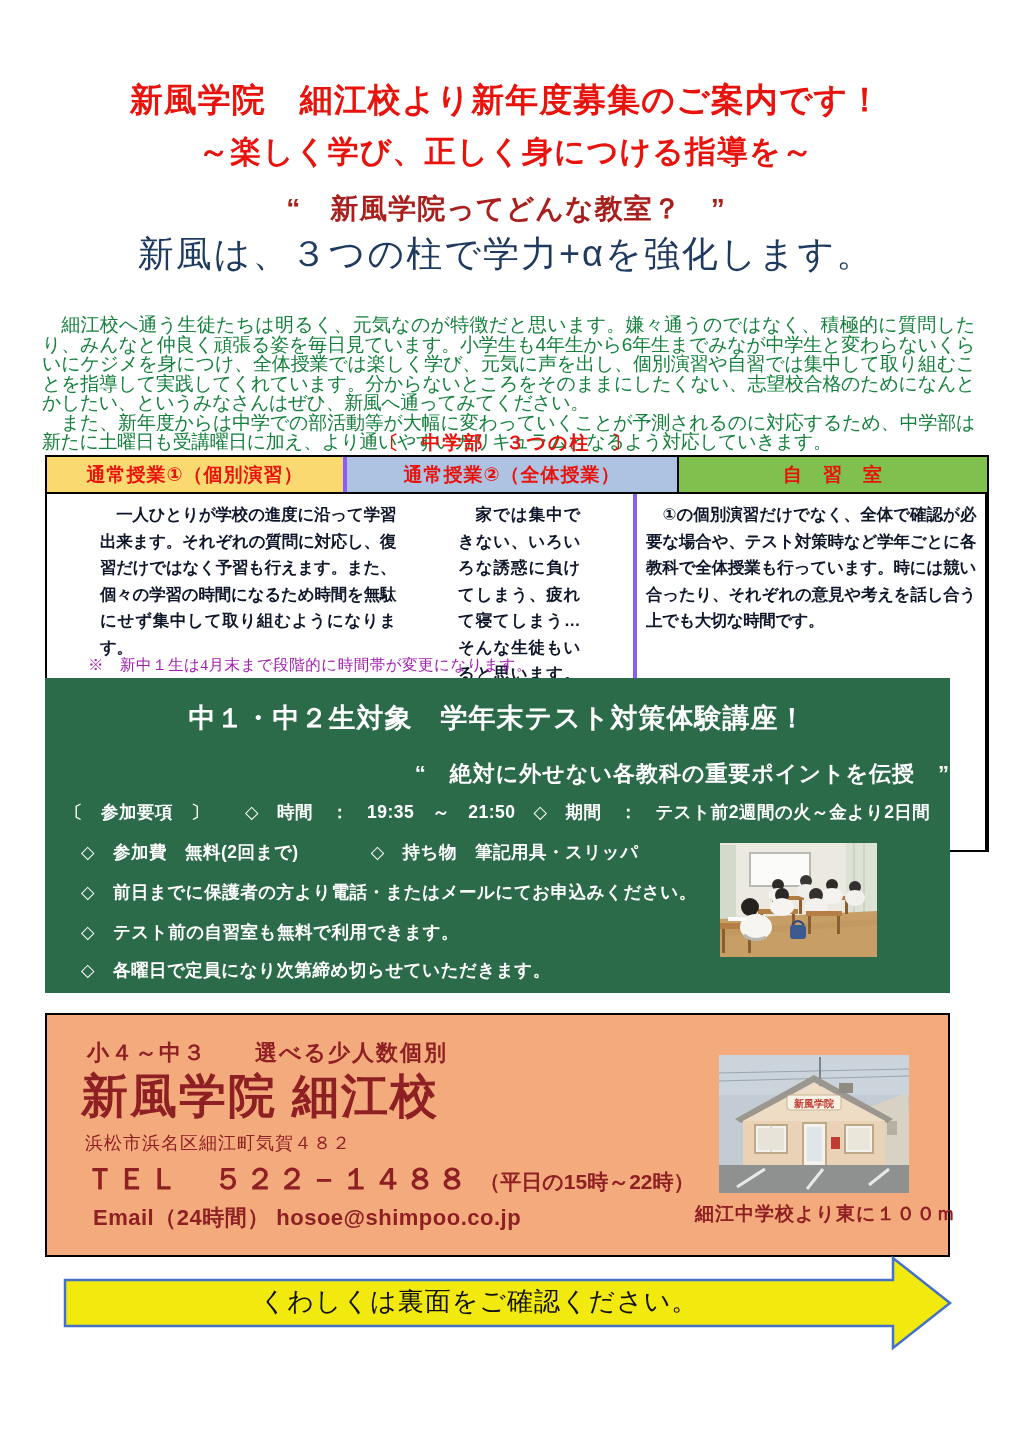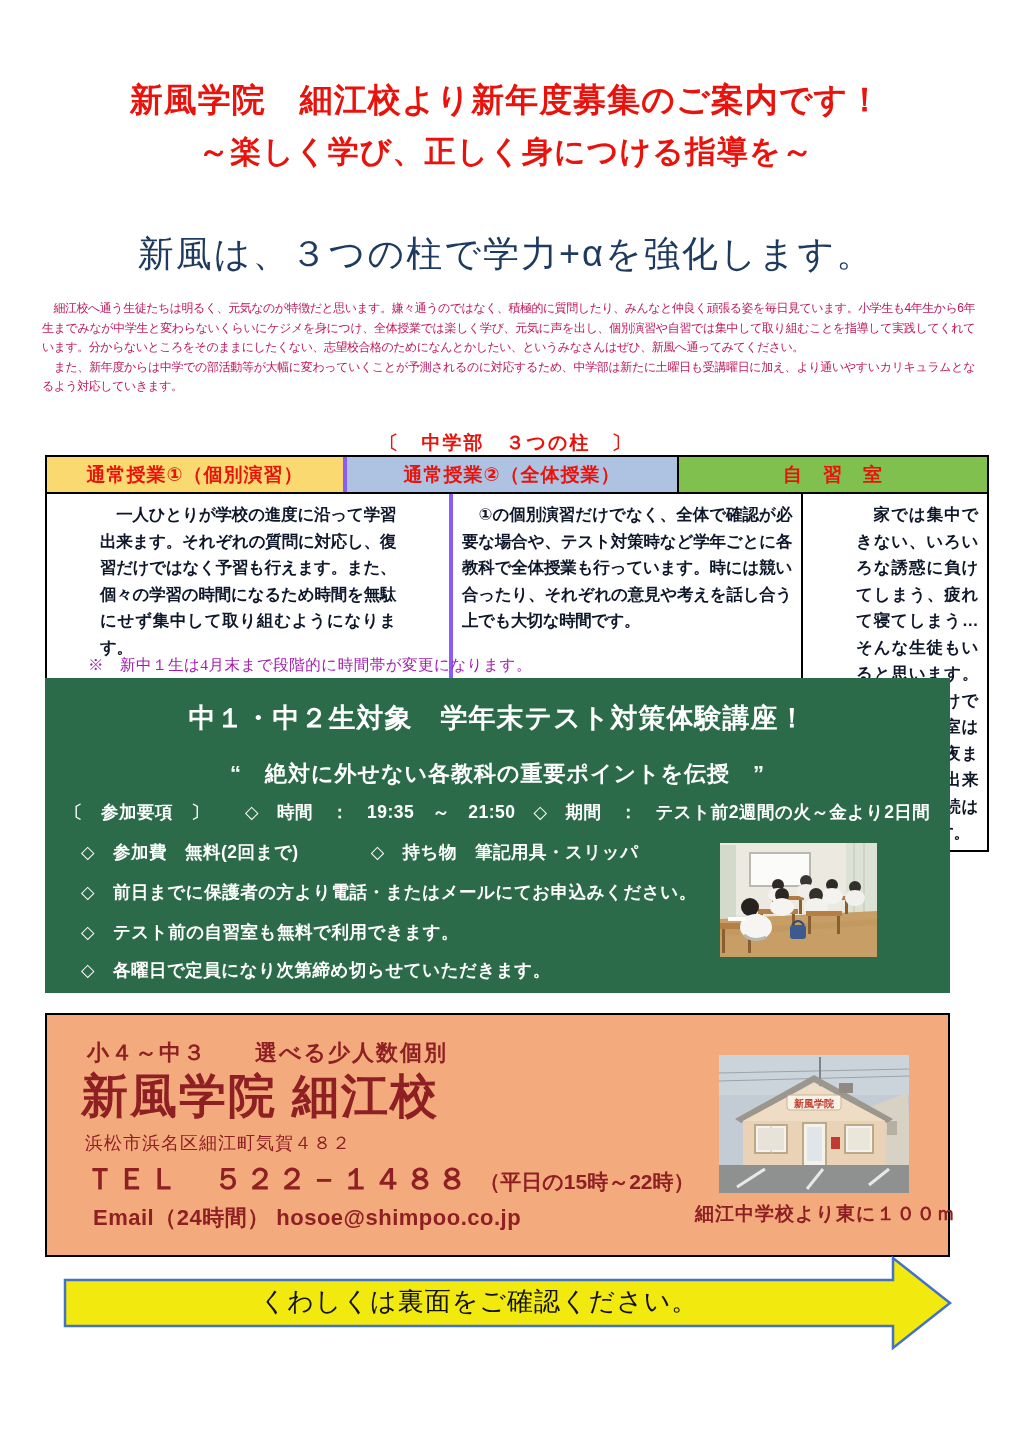--- a/index.html
+++ b/index.html
@@ -10,43 +10,43 @@
   
   .title1{position:absolute; top:78px; left:0; width:100%; text-align:center;
     font-size:33px; font-weight:bold; color:#e8130c; letter-spacing:1px; white-space:nowrap;}
   .title2{position:absolute; top:131px; left:0; width:100%; text-align:center;
     font-size:31px; font-weight:bold; color:#e8130c; letter-spacing:1px; white-space:nowrap;}
   .quote{position:absolute; top:190px; left:0; width:100%; text-align:center;
     font-size:28px; font-weight:bold; color:#a8201d; letter-spacing:1px; white-space:nowrap;}
   .title3{position:absolute; top:230px; left:0; width:100%; text-align:center;
     font-size:36px; font-weight:normal; color:#1e3a5f; letter-spacing:2px; white-space:nowrap;}
   
-  .intro{position:absolute; top:299px; left:42px; width:933px;
-    font-size:12px; line-height:19.5px; color:#be185d; text-align:justify; letter-spacing:-0.5px;}
+  .intro{position:absolute; top:315px; left:42px; width:933px;
+    font-size:19px; line-height:19.5px; color:#15803d; text-align:justify; letter-spacing:-0.5px;}
   .intro p{margin:0;}
   
   .pillars-label{position:absolute; top:430px; left:0; width:100%; text-align:center;
     font-size:19px; font-weight:bold; color:#e8130c; letter-spacing:2px;}
   .pillars{position:absolute; top:455px; left:45px; width:940px;
     border:2px solid #000; border-collapse:collapse; display:flex; flex-direction:column;}
   .pillars-head{display:flex; height:35px; border-bottom:2px solid #000;}
   .pillars-body{display:flex; min-height:160px; background:#fff;}
   .ph{display:flex; align-items:center; justify-content:center;
     font-size:19px; font-weight:bold; color:#e8130c; letter-spacing:1px;}
   .pc{padding:7px 9px 4px 9px; font-size:16.5px; font-weight:bold; color:#0f172a;
     line-height:26.5px; text-align:justify; letter-spacing:-0.5px;margin-left:44px;}
   .c1{width:296px;} .c2{width:330px; border-left:4px solid #8b5cf6; border-right:2px solid #000;} .c3{flex:1;}
   .h1bg{background:#fbd971;} .h2bg{background:#aec3e2;} .h3bg{background:#7fc04e;}
   .note{position:absolute; top:655px; left:88px; font-size:15.5px; color:#a21caf;
     font-family:"Liberation Serif","DejaVu Serif",serif; letter-spacing:0.5px;}
   
   .trial{position:absolute; top:678px; left:45px; width:905px; height:315px; background:#2c6b4a;}
   .trial-title{position:absolute; top:22px; left:0; width:100%; text-align:center;
     font-size:27px; font-weight:bold; color:#ffffff; letter-spacing:1px; white-space:nowrap;}
-  .trial-sub{position:absolute; top:81px; left:0; width:100%; text-align:center;
+  .trial-sub{position:absolute; top:81px; left:0; width:100%; text-align:right;
     font-size:22px; font-weight:bold; color:#ffffff; letter-spacing:1px; white-space:nowrap;}
   .t-line{position:absolute; color:#ffffff; font-weight:bold; font-size:17.5px;
     white-space:nowrap; letter-spacing:0.5px;}
   .tl1{top:122px; left:20px;}
   .tl2{top:162px; left:36px;}
   .tl3{top:202px; left:36px;}
   .tl4{top:242px; left:36px;}
   .tl5{top:280px; left:36px;}
   .class-photo{position:absolute; top:165px; left:675px; width:157px; height:114px; display:block;}
   
@@ -72,38 +72,39 @@
   .arrow-text{position:absolute; top:29px; left:5px; width:828px; text-align:center;
     font-size:26px; color:#111; letter-spacing:1px; white-space:nowrap;}
 </style>
 </head>
 <body>
 
 <div class="page">
 
   <div class="title1">新風学院　細江校より新年度募集のご案内です！</div>
   <div class="title2">～楽しく学び、正しく身につける指導を～</div>
+  <div class="quote">“　新風学院ってどんな教室？　”</div>
   <div class="title3">新風は、３つの柱で学力+αを強化します。</div>
 
   <div class="intro">
     <p>　細江校へ通う生徒たちは明るく、元気なのが特徴だと思います。嫌々通うのではなく、積極的に質問したり、みんなと仲良く頑張る姿を毎日見ています。小学生も4年生から6年生までみなが中学生と変わらないくらいにケジメを身につけ、全体授業では楽しく学び、元気に声を出し、個別演習や自習では集中して取り組むことを指導して実践してくれています。分からないところをそのままにしたくない、志望校合格のためになんとかしたい、というみなさんはぜひ、新風へ通ってみてください。</p>
     <p>　また、新年度からは中学での部活動等が大幅に変わっていくことが予測されるのに対応するため、中学部は新たに土曜日も受講曜日に加え、より通いやすいカリキュラムとなるよう対応していきます。</p>
   </div>
 
   <div class="pillars-label">〔　中学部　３つの柱　〕</div>
   <div class="pillars">
     <div class="pillars-head">
       <div class="ph c1 h1bg">通常授業①（個別演習）</div>
       <div class="ph c2 h2bg">通常授業②（全体授業）</div>
       <div class="ph c3 h3bg">自　習　室</div>
     </div>
     <div class="pillars-body">
       <div class="pc c1">　一人ひとりが学校の進度に沿って学習出来ます。それぞれの質問に対応し、復習だけではなく予習も行えます。また、個々の学習の時間になるため時間を無駄にせず集中して取り組むようになります。</div>
+      <div class="pc c3">　家では集中できない、いろいろな誘惑に負けてしまう、疲れて寝てしまう…そんな生徒もいると思います。テスト前だけではなく自習室は放課後から夜まで毎日利用出来ます。「継続は力なり」です。</div>
       <div class="pc c2">　①の個別演習だけでなく、全体で確認が必要な場合や、テスト対策時など学年ごとに各教科で全体授業も行っています。時には競い合ったり、それぞれの意見や考えを話し合う上でも大切な時間です。</div>
-      <div class="pc c3">　家では集中できない、いろいろな誘惑に負けてしまう、疲れて寝てしまう…そんな生徒もいると思います。テスト前だけではなく自習室は放課後から夜まで毎日利用出来ます。「継続は力なり」です。</div>
     </div>
   </div>
   <div class="note">※　新中１生は4月末まで段階的に時間帯が変更になります。</div>
 
   <div class="trial">
     <div class="trial-title">中１・中２生対象　学年末テスト対策体験講座！</div>
     <div class="trial-sub">“　絶対に外せない各教科の重要ポイントを伝授　”</div>
     <div class="t-line tl1">〔　参加要項　〕　　◇　時間　：　19:35　～　21:50　◇　期間　：　テスト前2週間の火～金より2日間</div>
     <div class="t-line tl2">◇　参加費　無料(2回まで)　　　　◇　持ち物　筆記用具・スリッパ</div>
     <div class="t-line tl3">◇　前日までに保護者の方より電話・またはメールにてお申込みください。</div>

